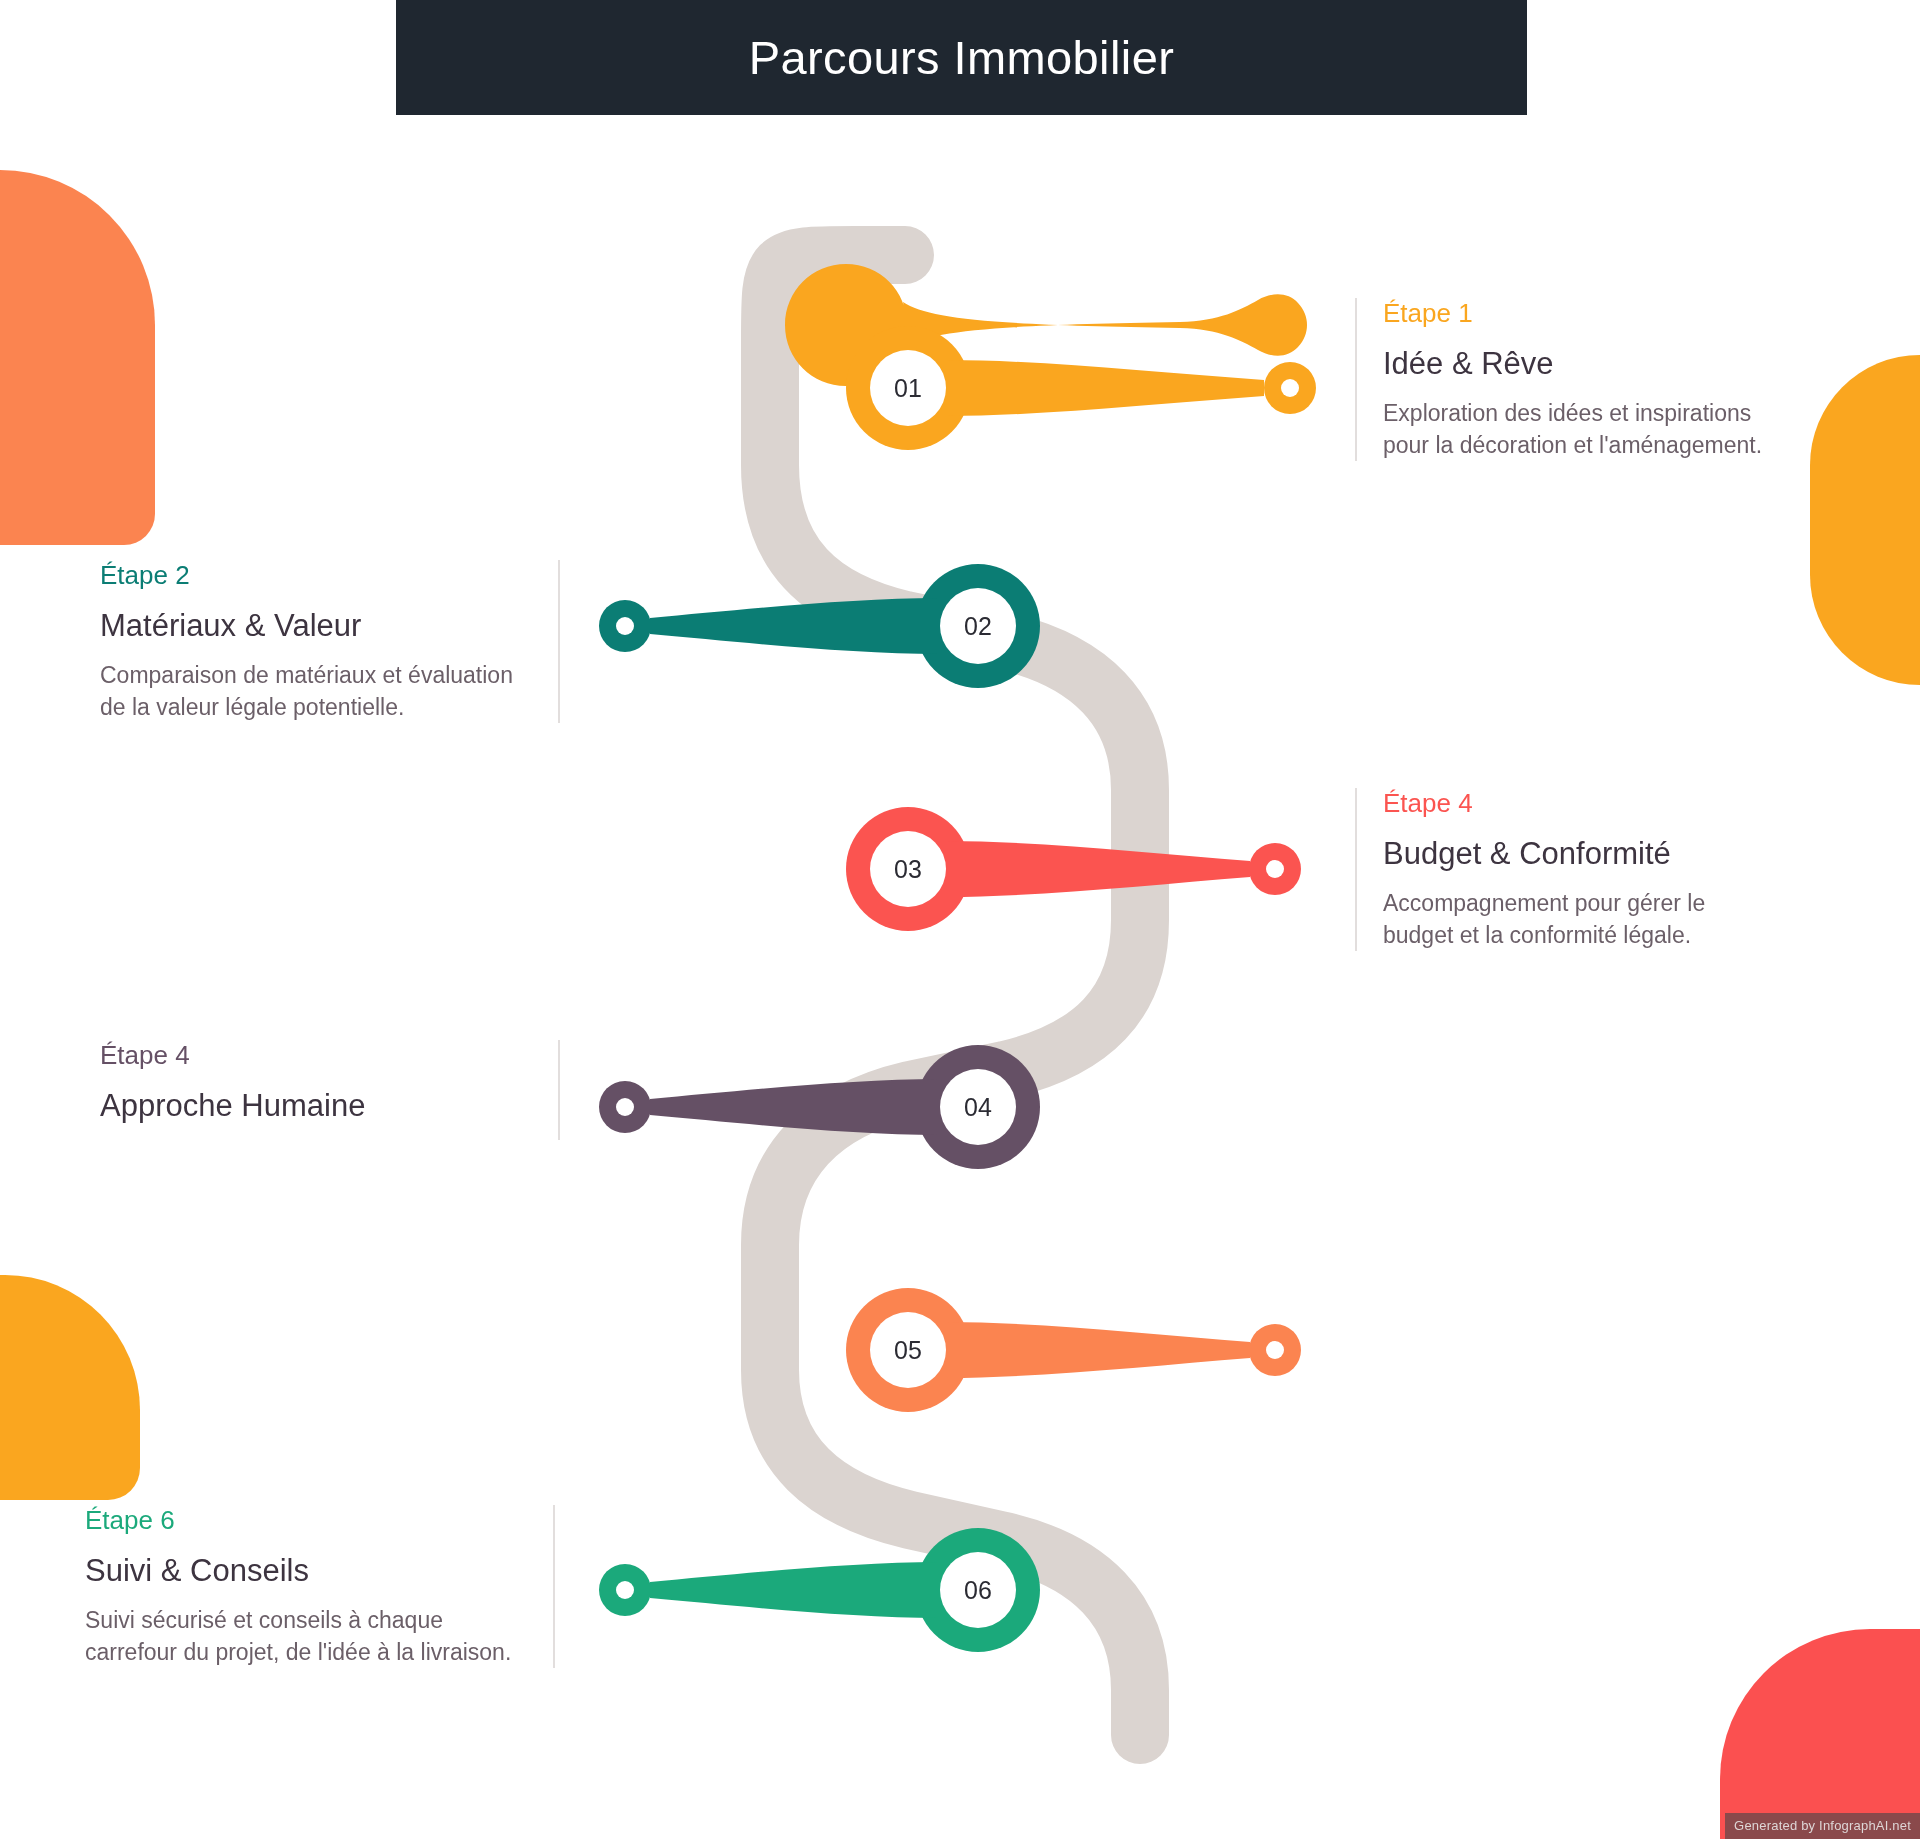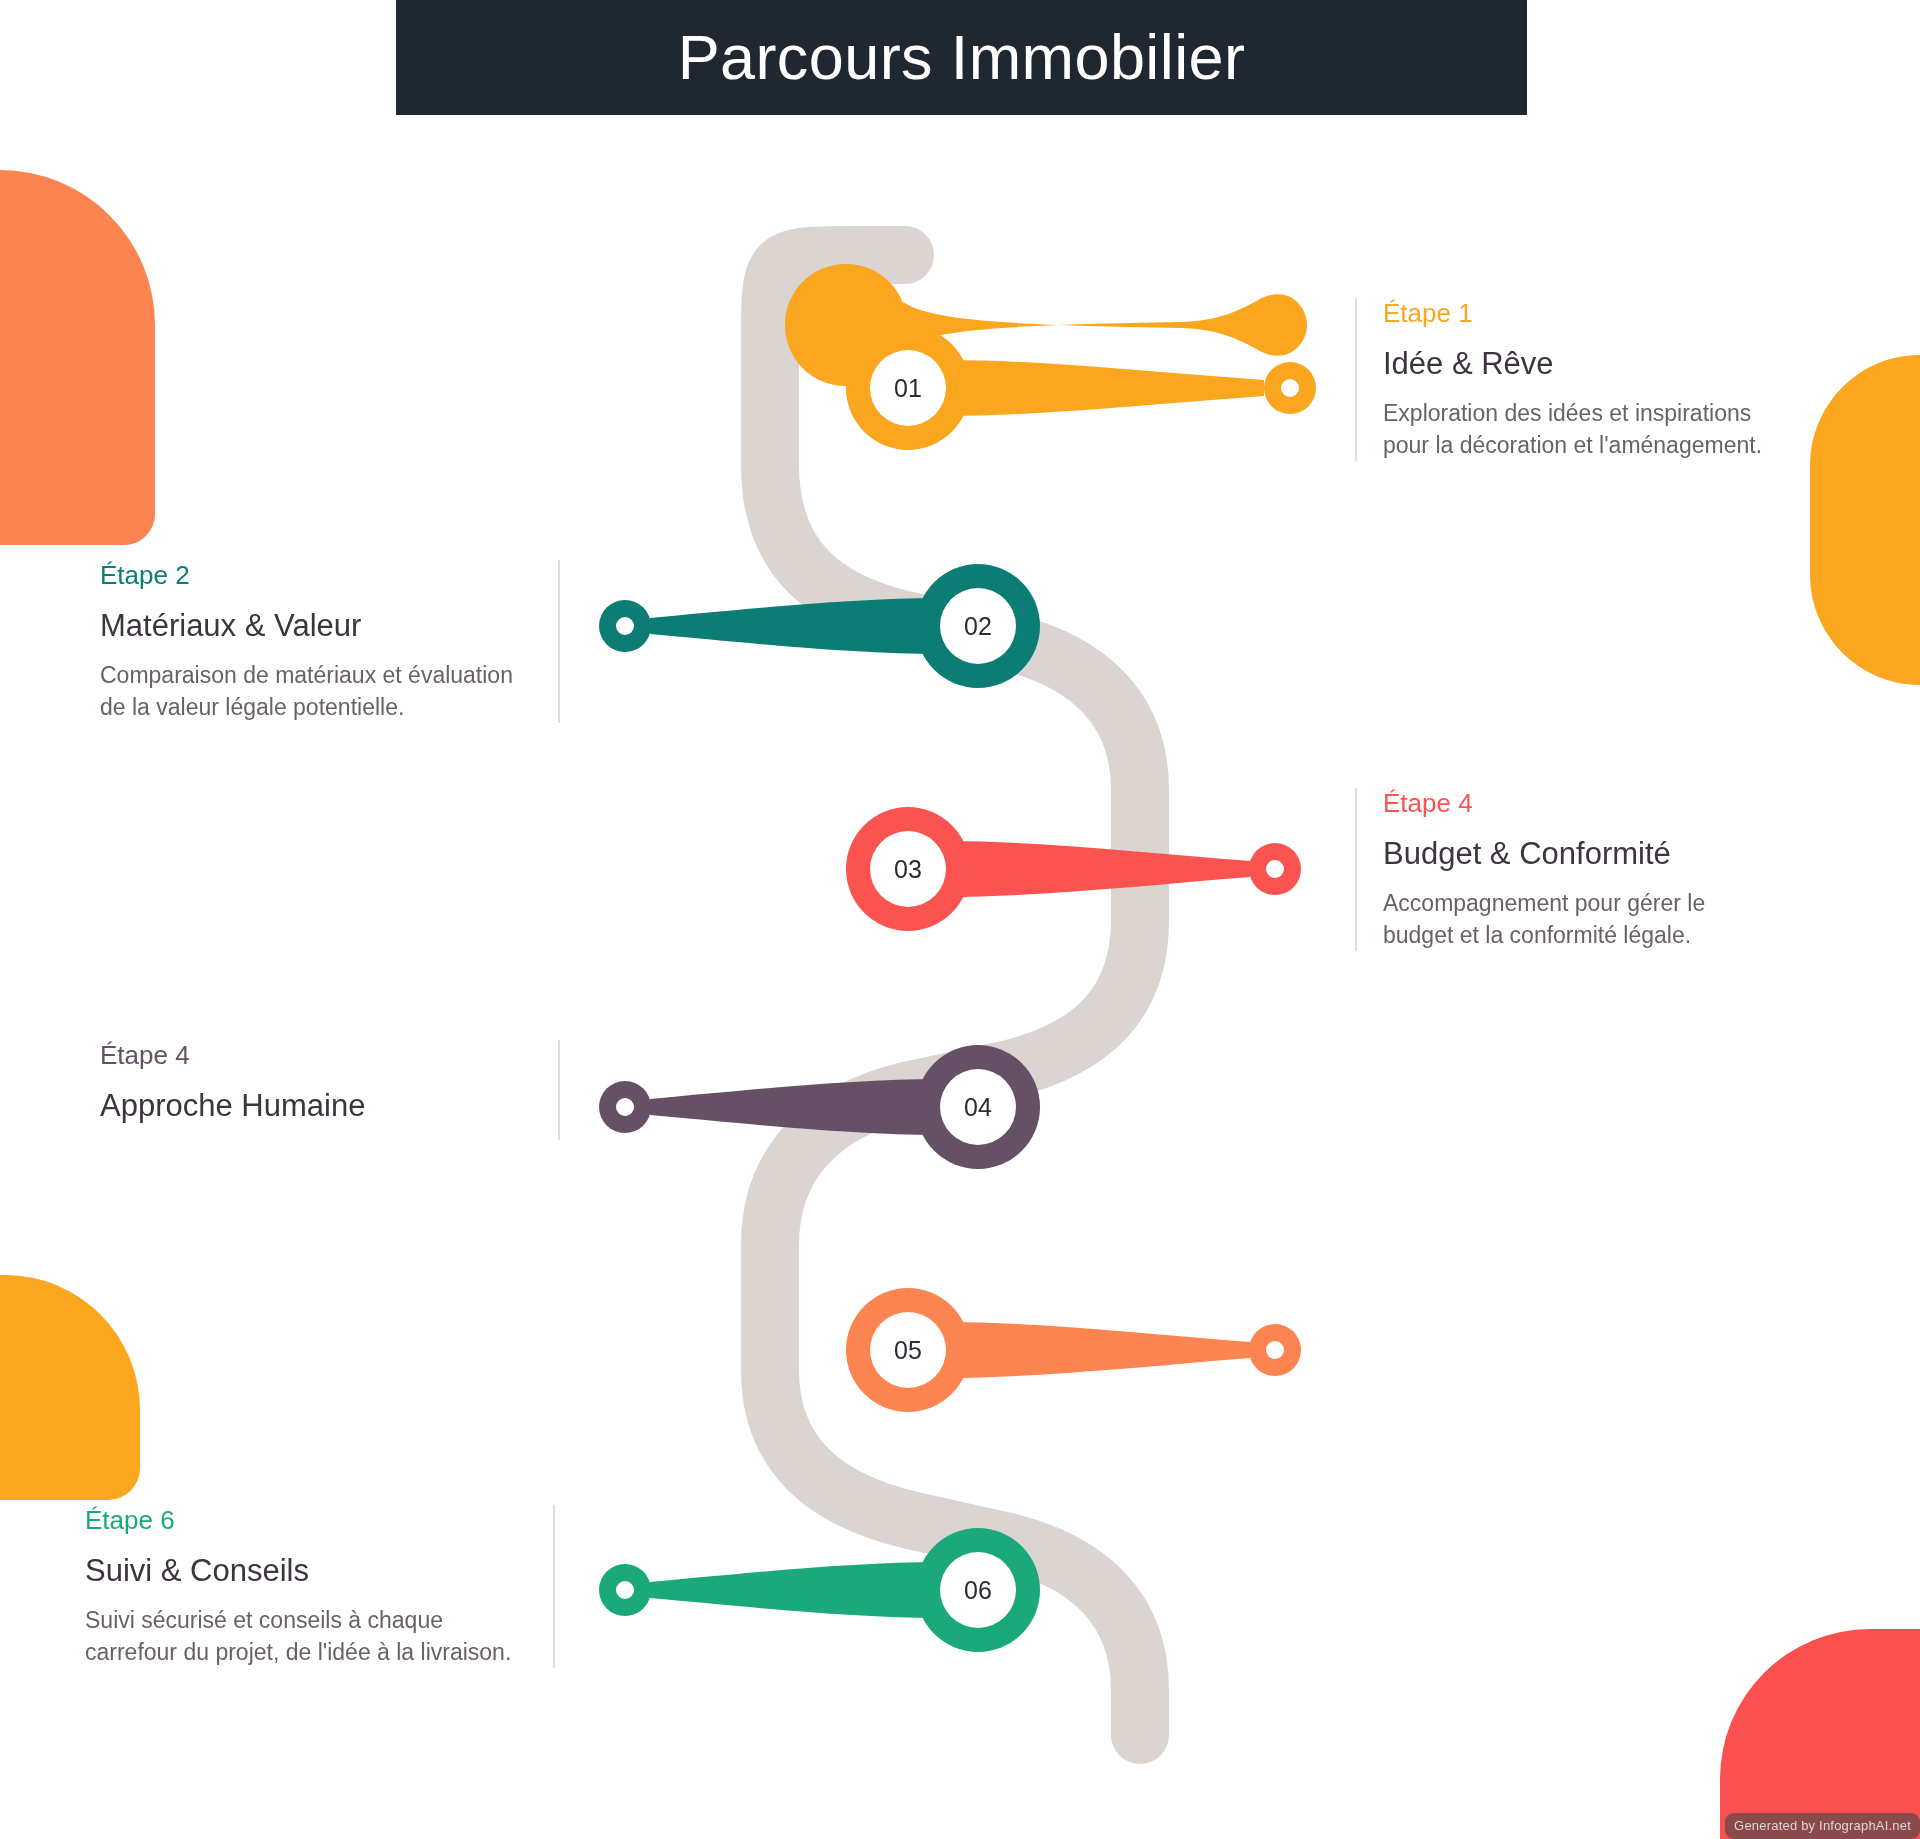--- a/index.html
+++ b/index.html
@@ -27,21 +27,21 @@
     top: 0;
     width: 1131px;
     height: 115px;
     background: #1f2730;
     display: flex;
     align-items: center;
     justify-content: center;
   }
   .header-title {
     color: #ffffff;
-    font-size: 63px;
+    font-size: 47px;
     font-weight: 400;
     letter-spacing: 0.4px;
     line-height: 1;
   }
 
   
   .deco { position: absolute; }
 
   .deco-left-orange {
     left: 0; top: 170px;
@@ -124,21 +124,20 @@
   .watermark {
     position: absolute;
     right: 0;
     bottom: 0;
     background: rgba(90,70,72,0.70);
     color: #ded6d6;
     font-size: 13px;
     line-height: 1;
     padding: 6px 9px 7px 9px;
     letter-spacing: 0.2px;
-    border-radius: 9px;
   }
 </style>
 </head>
 <body>
 
 <div id="canvas">
 
   <div class="deco deco-left-orange"></div>
   <div class="deco deco-left-amber"></div>
   <div class="deco deco-right-amber"></div>

